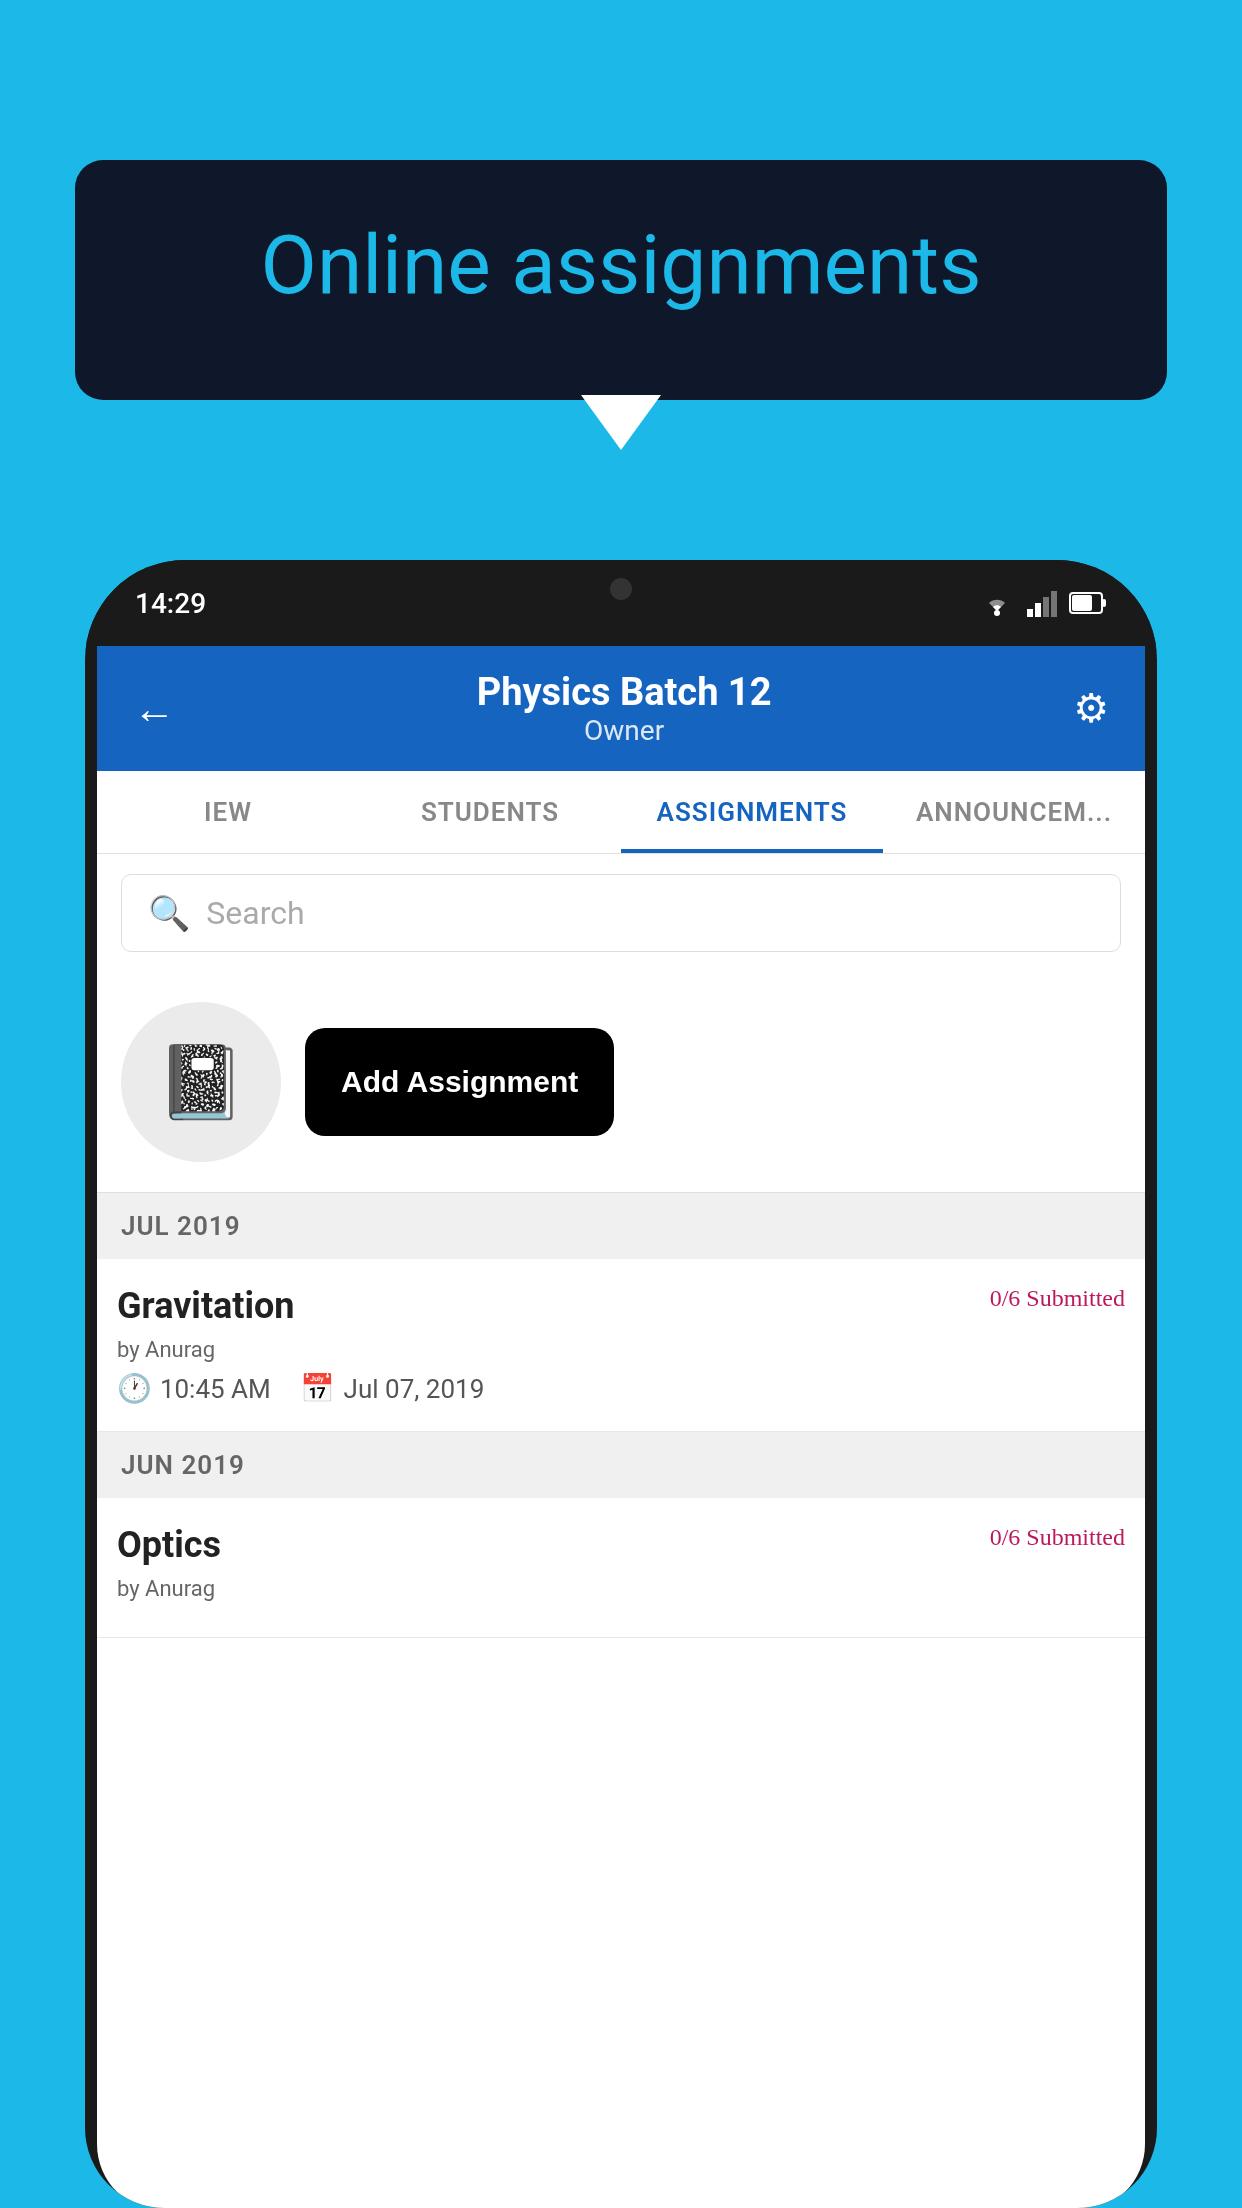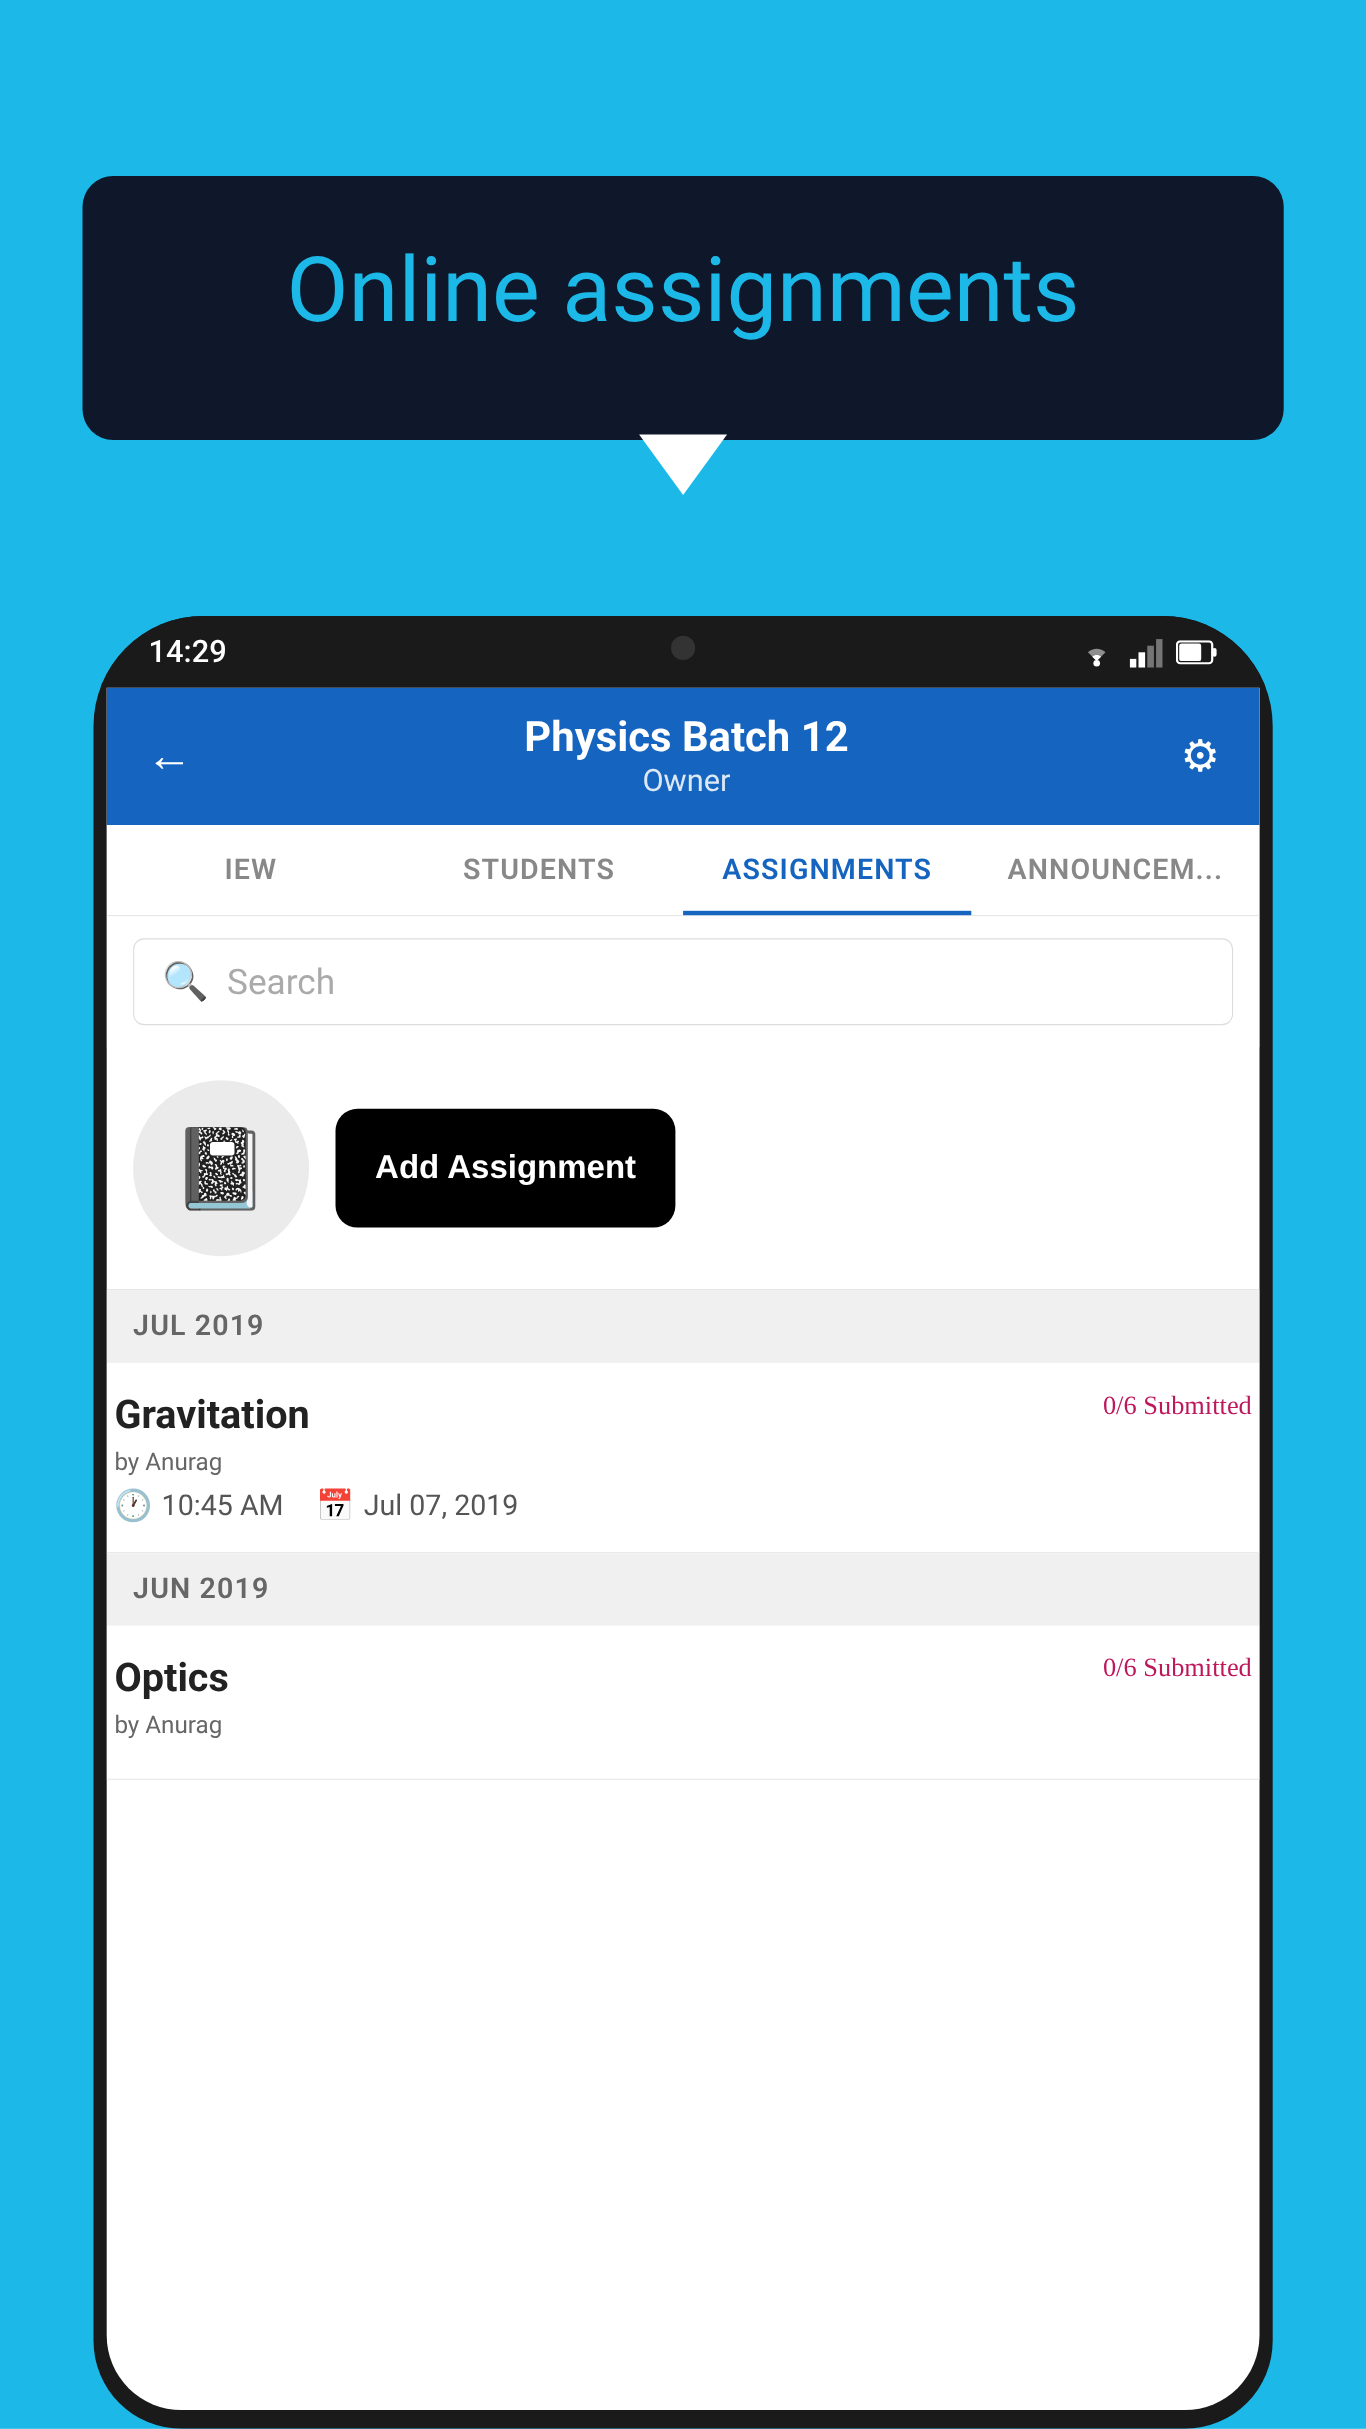--- a/index.html
+++ b/index.html
@@ -57,21 +57,21 @@
       bottom: 0;
       background: #1a1a1a;
       border-radius: 100px 100px 80px 80px;
       padding: 0;
       overflow: hidden;
     }
 
     
     .phone-top-bar {
       background: #1a1a1a;
-      height: 65px;
+      height: 86px;
       position: relative;
       display: flex;
       align-items: center;
       justify-content: space-between;
       padding: 0 50px;
     }
     .status-time {
       color: white;
       font-size: 28px;
       font-weight: 500;
@@ -238,21 +238,21 @@
       background: #f0f0f0;
       padding: 18px 24px;
       font-size: 26px;
       font-weight: 600;
       color: #666;
       letter-spacing: 1px;
     }
 
     
     .assignment-item {
-      padding: 26px 7px;
+      padding: 26px 20px;
       border-bottom: 1px solid #e8e8e8;
       background: white;
     }
     .assignment-item-top {
       display: flex;
       justify-content: space-between;
       align-items: flex-start;
       margin-bottom: 10px;
     }
     .assignment-name {

